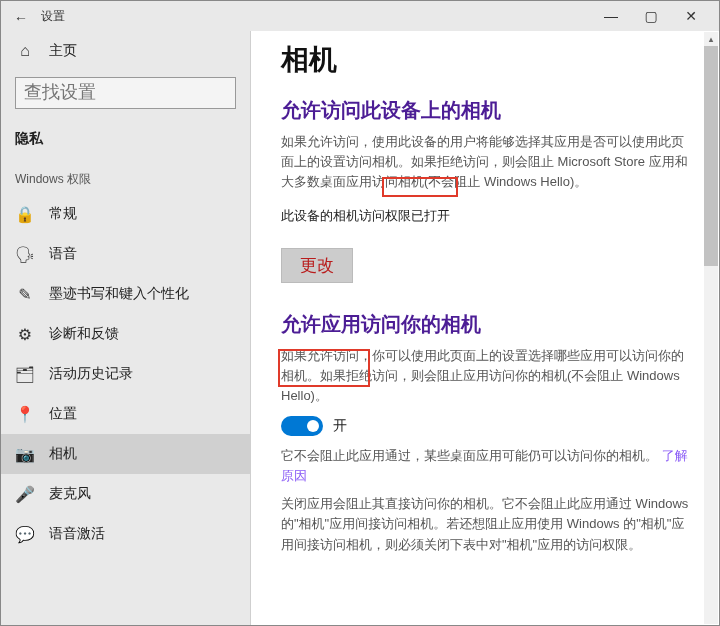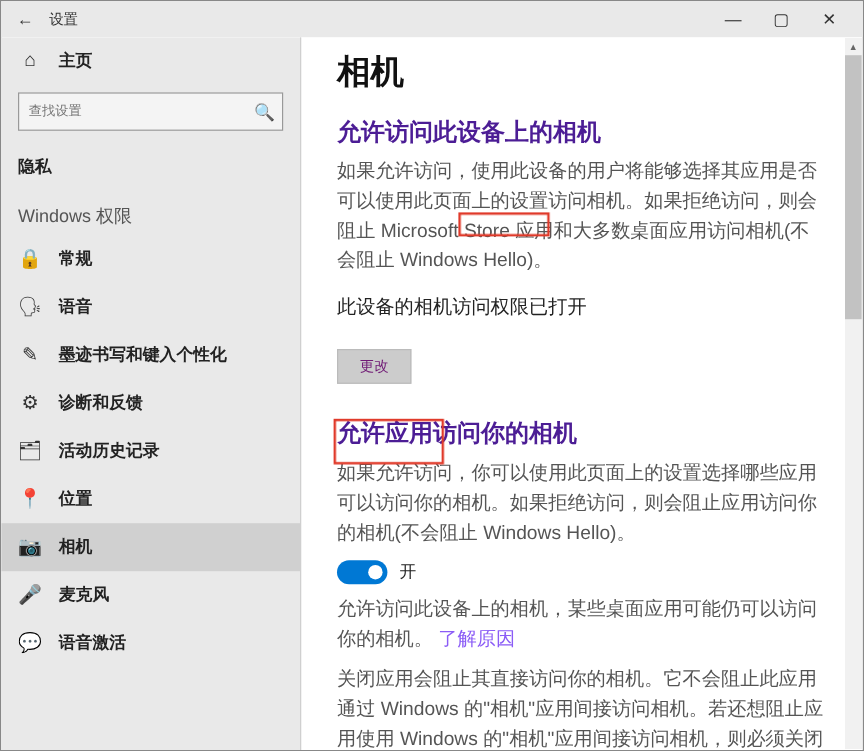--- a/index.html
+++ b/index.html
@@ -7,34 +7,34 @@
   .window { width: 100%; height: 100%; display: flex; flex-direction: column; border: 1px solid #888; }
   .titlebar { height: 30px; background: #e9e9e9; display: flex; align-items: center; padding: 0 8px; font-size: 12px; color: #333; }
   .titlebar .back { width: 24px; text-align: center; font-size: 14px; }
   .titlebar .title { margin-left: 8px; text-align: right; }
   .titlebar .spacer { flex: 1; }
   .titlebar .sysbtn { width: 40px; text-align: center; font-size: 14px; }
   .body { flex: 1; display: flex; overflow: hidden; }
   .sidebar { width: 250px; background: #e9e9e9; border-right: 1px solid #cfcfcf; overflow-y: auto; padding-bottom: 20px; }
   .side-item { display: flex; align-items: center; height: 40px; padding: 0 14px; font-size: 14px; color: #222; }
   .side-item .icon { width: 20px; display: inline-flex; justify-content: center; font-size: 16px; color: #333; }
-  .side-item .label { margin-left: 14px; font-weight: bold; }
+  .side-item .label { margin-left: 14px; }
   .side-item.selected { background: #d0d0d0; }
   .side-item.selected .icon { color: #0078d4; }
   .search-box { margin: 6px 14px 12px; background: #f4f4f4; border: 1px solid #999; height: 32px; display: flex; align-items: center; }
-  .search-box input { flex: 1; border: none; background: transparent; padding: 4px 8px; font-size: 11px; outline: none; font-family: Liberation Serif, serif; }
+  .search-box input { flex: 1; border: none; background: transparent; padding: 4px 8px; font-size: 18px; outline: none; font-family: Liberation Mono, monospace; }
   .search-box .icon { width: 28px; text-align: center; color: #666; font-size: 14px; }
-  .group-label { font-size: 15px; color: #555; padding: 14px 14px 6px; }
+  .group-label { font-size: 12px; color: #555; padding: 14px 14px 6px; }
   .content { flex: 1; overflow-y: auto; padding: 10px 30px 24px; }
   .content h1 { font-size: 28px; font-weight: 600; color: #111; margin-bottom: 18px; }
   .content h2 { font-size: 20px; font-weight: 700; color: #4c1d95; margin: 18px 0 8px; }
-  .content p { font-size: 16px; color: #555; line-height: 1.55; margin-bottom: 8px; }
+  .content p { font-size: 13px; color: #555; line-height: 1.55; margin-bottom: 8px; }
   .content p.status { color: #222; margin: 14px 0 21px; }
   .content a { color: #8b5cf6; text-decoration: none; }
-  .btn { background: #ccc; border: 1px solid #bbb; padding: 5px 18px; font-size: 12px; color: #701a75; }
+  .btn { background: #ccc; border: 1px solid #bbb; padding: 5px 18px; font-size: 17px; color: #b91c1c; }
   .toggle { display: flex; align-items: center; margin: 10px 0; }
   .toggle .track { width: 42px; height: 20px; border-radius: 10px; position: relative; }
   .toggle.on .track { background: #0078d4; }
   .toggle .knob { width: 12px; height: 12px; background: #fff; border-radius: 50%; position: absolute; top: 4px; }
   .toggle.on .knob { right: 4px; }
   .toggle .tlabel { margin-left: 10px; font-size: 14px; color: #222; }
   .app-row { display: flex; align-items: center; margin-top: 8px; }
   .highlight { position: absolute; border: 2px solid #e03a2a; pointer-events: none; }
   .scroll-track { position: absolute; right: 2px; top: 32px; bottom: 2px; width: 14px; background: #f1f1f1; }
   .scroll-thumb { width: 100%; height: 220px; background: #c2c2c2; }
@@ -119,21 +119,21 @@
 
       <h2 style="margin-top:28px">允许应用访问你的相机</h2>
       <p>如果允许访问，你可以使用此页面上的设置选择哪些应用可以访问你的相机。如果拒绝访问，则会阻止应用访问你的相机(不会阻止 Windows Hello)。</p>
       <div class="toggle on">
         <div class="track">
             <div class="knob"></div>
           </div>
         <span class="tlabel">开</span>
       </div>
       <p>
-        <span>允许访问此设备上的相机，某些桌面应用可能仍可以访问你的相机。</span>
+        <span>它不会阻止此应用通过，某些桌面应用可能仍可以访问你的相机。</span>
         <a href="#">了解原因</a>
       </p>
 
       <p>关闭应用会阻止其直接访问你的相机。它不会阻止此应用通过 Windows 的"相机"应用间接访问相机。若还想阻止应用使用 Windows 的"相机"应用间接访问相机，则必须关闭下表中对"相机"应用的访问权限。</p>
       <div class="app-row">
         
         
         
       </div>
     </div>

